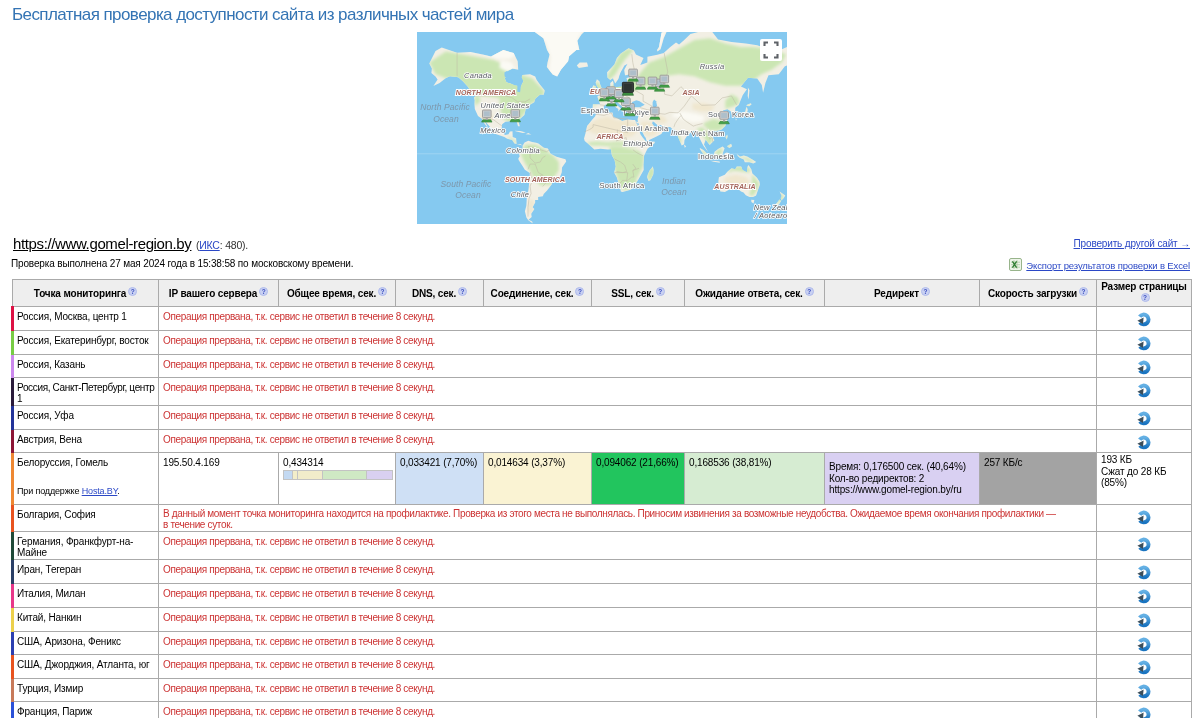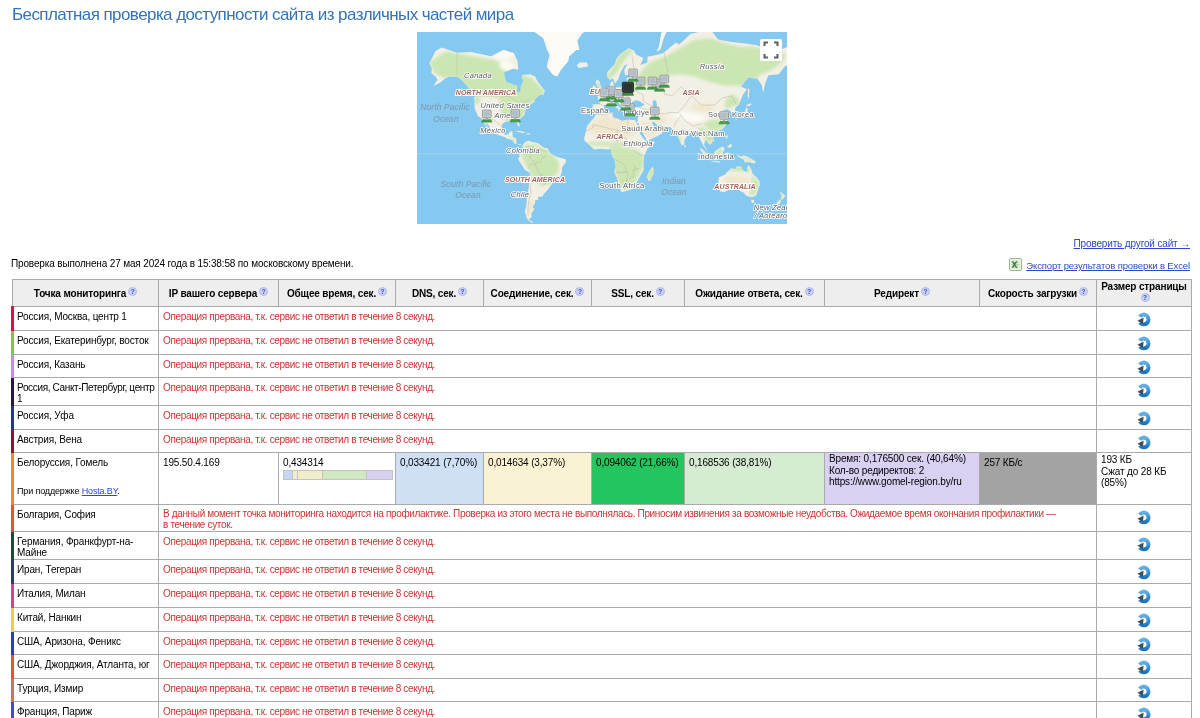--- a/index.html
+++ b/index.html
@@ -329,20 +329,21 @@
           <rect x="343" y="7" width="22" height="22" rx="2" fill="#fff"></rect>
           <g stroke="#5f6368" stroke-width="2.1" fill="none">
             <path d="M347.5 14 v-3.5 h3.5"></path>
             <path d="M357 10.5 h3.5 v3.5"></path>
             <path d="M360.5 22 v3.5 h-3.5"></path>
             <path d="M351 25.5 h-3.5 v-3.5"></path>
           </g>
         </g>
 </svg>
     </div>
+<div class="urlline"><a class="main" href="#">https://www.gomel-region.by</a> <span class="iks">(<a href="#">ИКС</a>: 480).</span></div>
 <div class="checkother"><a href="#">Проверить другой сайт →</a></div>
 <div class="infoline">Проверка выполнена 27 мая 2024 года в 15:38:58 по московскому времени.</div>
 <div class="excel"><svg width="13" height="13" viewBox="0 0 13 13" style="vertical-align:-2px;margin-right:4px">
         <rect x="0.5" y="0.5" width="12" height="12" rx="1.5" fill="#eef5ea" stroke="#98b48b"></rect>
         <path d="M2 4.2 h9 M2 6.7 h9 M2 9.2 h9 M5 2 v9 M8 2 v9" stroke="#a5c398" stroke-width="0.7" fill="none"></path>
         <path d="M3.4 3.4 l4.2 6.2 M7.6 3.4 l-4.2 6.2" stroke="#2e7d32" stroke-width="1.3"></path>
       </svg><a href="#">Экспорт результатов проверки в Excel</a></div>
 <table id="tbl">
       <colgroup>
 <col style="width:146px">
@@ -478,21 +479,21 @@
               <i style="width:4px;background:#f3eec9"></i>
               <i style="width:24px;background:#f1ecca"></i>
               <i style="width:43px;background:#cfe9c4"></i>
               <i style="width:25px;background:#d9d0f0"></i>
             </div>
           </td>
 <td style="background:#cfe0f5">0,033421 (7,70%)</td>
 <td style="background:#faf3d3">0,014634 (3,37%)</td>
 <td style="background:#22c55e">0,094062 (21,66%)</td>
 <td style="background:#d6ecd2">0,168536 (38,81%)</td>
-<td style="background:#d9d0f2;line-height:11.5px;padding-top:0;padding-bottom:0">Время: 0,176500 сек. (40,64%)<br>Кол-во редиректов: 2<br>https://www.gomel-region.by/ru</td>
+<td style="background:#d9d0f2;line-height:11.5px;padding-top:8px;padding-bottom:0">Время: 0,176500 сек. (40,64%)<br>Кол-во редиректов: 2<br>https://www.gomel-region.by/ru</td>
 <td style="background:#a3a3a3">257 КБ/с</td>
 <td style="line-height:11.5px;padding-top:1px;padding-bottom:0">193 КБ<br>Сжат до 28 КБ<br>(85%)</td>
         </tr>
 <tr style="height:27px">
           <td class="pt" style="border-left:3px solid #e8531f">Болгария, София</td>
           <td class="err" colspan="8" style="line-height:10.5px">В данный момент точка мониторинга находится на профилактике. Проверка из этого места не выполнялась. Приносим извинения за возможные неудобства. Ожидаемое время окончания профилактики —<br>в течение суток.</td>
           <td>
             <svg class="ref" viewBox="0 0 17 17">
 <defs>
                 <linearGradient id="rg" x1="0" y1="0" x2="0" y2="1">

